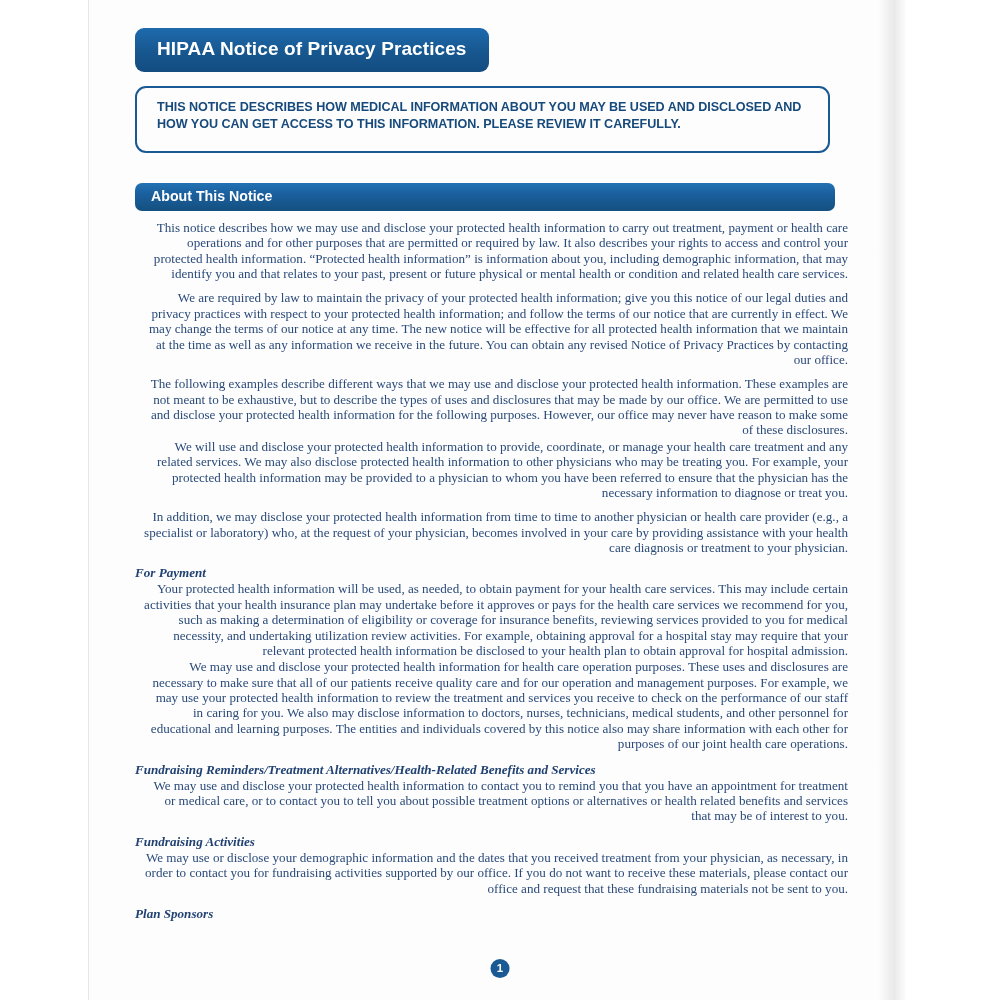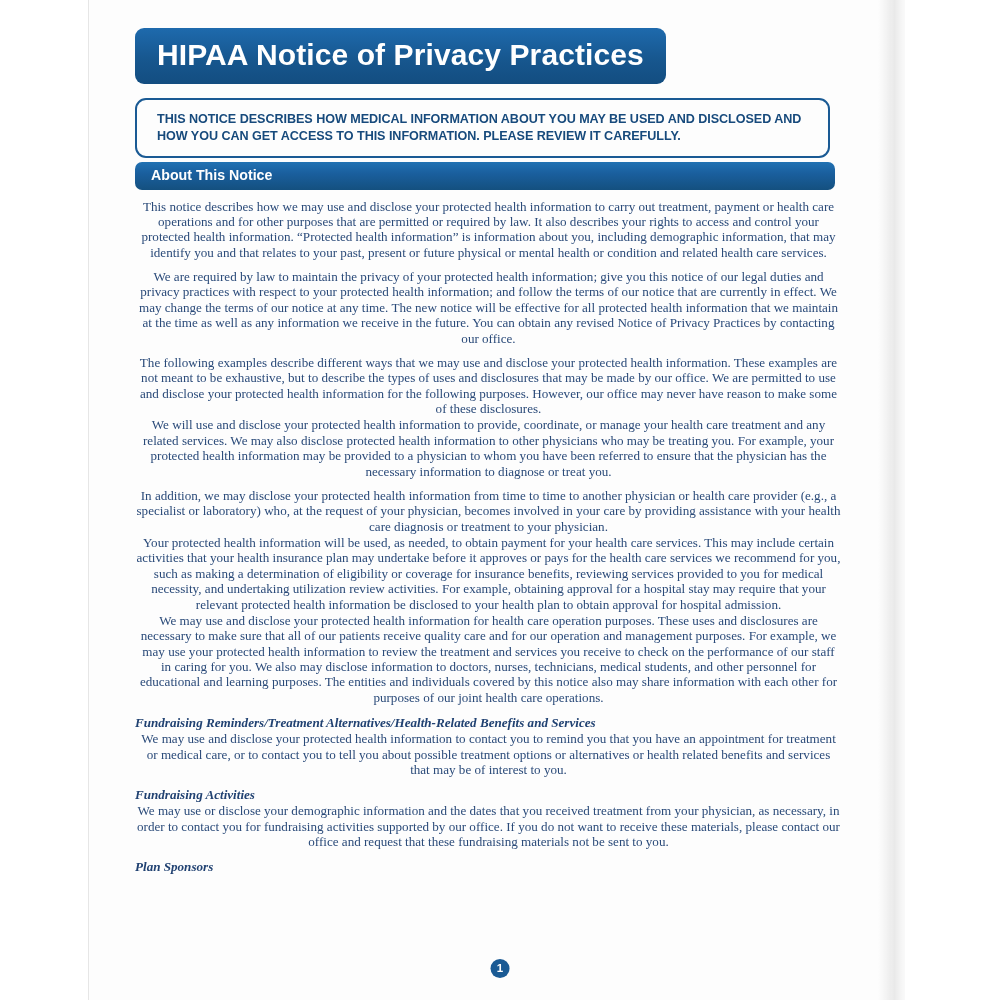--- a/index.html
+++ b/index.html
@@ -74,63 +74,63 @@
   
   .doc-title {
     margin-top: 28px;
     display: inline-block;
     background: linear-gradient(to bottom, #1e6aad 0%, #17578f 55%, #134d80 100%);
     color: #ffffff;
     border-radius: 9px;
     padding: 11px 22px 13px 22px;
     font-family: "Liberation Sans", "DejaVu Sans", sans-serif;
     font-weight: bold;
-    font-size: 30px;
+    font-size: 19px;
     letter-spacing: 0.1px;
     line-height: 1.05;
   }
 
   
   .notice-box {
     margin-top: 14px;
     width: 695px;
     border: 2.5px solid #1a5a94;
     border-radius: 11px;
-    padding: 11px 16px 11px 20px;
+    padding: 11px 16px 18px 20px;
     box-sizing: border-box;
     color: #174a7c;
     font-family: "Liberation Sans", "DejaVu Sans", sans-serif;
     font-weight: bold;
     font-size: 12.6px;
     line-height: 1.35;
     letter-spacing: -0.05px;
   }
 
   
   .section-bar {
-    margin-top: 4px;
+    margin-top: 30px;
     width: 700px;
     box-sizing: border-box;
     background: linear-gradient(to bottom, #2272b3 0%, #1a5f9e 40%, #14507f 100%);
     color: #ffffff;
     border-radius: 7px;
     padding: 5px 16px 7px 16px;
     font-family: "Liberation Sans", "DejaVu Sans", sans-serif;
     font-weight: bold;
     font-size: 14.2px;
     letter-spacing: 0px;
   }
 
   
   .body-para {
     color: #2a4a79;
     font-size: 13.1px;
     line-height: 1.175;
-    text-align: center;
-    margin: 9px 0 0 1px;
+    text-align: right;
+    margin: 9px 0 0 8px;
     width: 705px;
   }
   .body-para.tight { margin-top: 1px; }
 
   .subhead {
     color: #214272;
     font-size: 13.1px;
     font-weight: bold;
     font-style: italic;
     margin: 10px 0 0 0;
@@ -180,20 +180,21 @@
 
     
 
     <p class="body-para">The following examples describe different ways that we may use and disclose your protected health information. These examples are not meant to be exhaustive, but to describe the types of uses and disclosures that may be made by our office. We are permitted to use and disclose your protected health information for the following purposes. However, our office may never have reason to make some of these disclosures.</p>
 
     
     <p class="body-para tight">We will use and disclose your protected health information to provide, coordinate, or manage your health care treatment and any related services. We may also disclose protected health information to other physicians who may be treating you. For example, your protected health information may be provided to a physician to whom you have been referred to ensure that the physician has the necessary information to diagnose or treat you.</p>
     <p class="body-para">In addition, we may disclose your protected health information from time to time to another physician or health care provider (e.g., a specialist or laboratory) who, at the request of your physician, becomes involved in your care by providing assistance with your health care diagnosis or treatment to your physician.</p>
 
     
+    <p class="subhead">For Payment</p>
     <p class="body-para tight">Your protected health information will be used, as needed, to obtain payment for your health care services. This may include certain activities that your health insurance plan may undertake before it approves or pays for the health care services we recommend for you, such as making a determination of eligibility or coverage for insurance benefits, reviewing services provided to you for medical necessity, and undertaking utilization review activities. For example, obtaining approval for a hospital stay may require that your relevant protected health information be disclosed to your health plan to obtain approval for hospital admission.</p>
 
     
     <p class="body-para tight">We may use and disclose your protected health information for health care operation purposes. These uses and disclosures are necessary to make sure that all of our patients receive quality care and for our operation and management purposes. For example, we may use your protected health information to review the treatment and services you receive to check on the performance of our staff in caring for you. We also may disclose information to doctors, nurses, technicians, medical students, and other personnel for educational and learning purposes. The entities and individuals covered by this notice also may share information with each other for purposes of our joint health care operations.</p>
 
     
     <p class="subhead">Fundraising Reminders/Treatment Alternatives/Health-Related Benefits and Services</p>
     <p class="body-para tight">We may use and disclose your protected health information to contact you to remind you that you have an appointment for treatment or medical care, or to contact you to tell you about possible treatment options or alternatives or health related benefits and services that may be of interest to you.</p>
 
     

